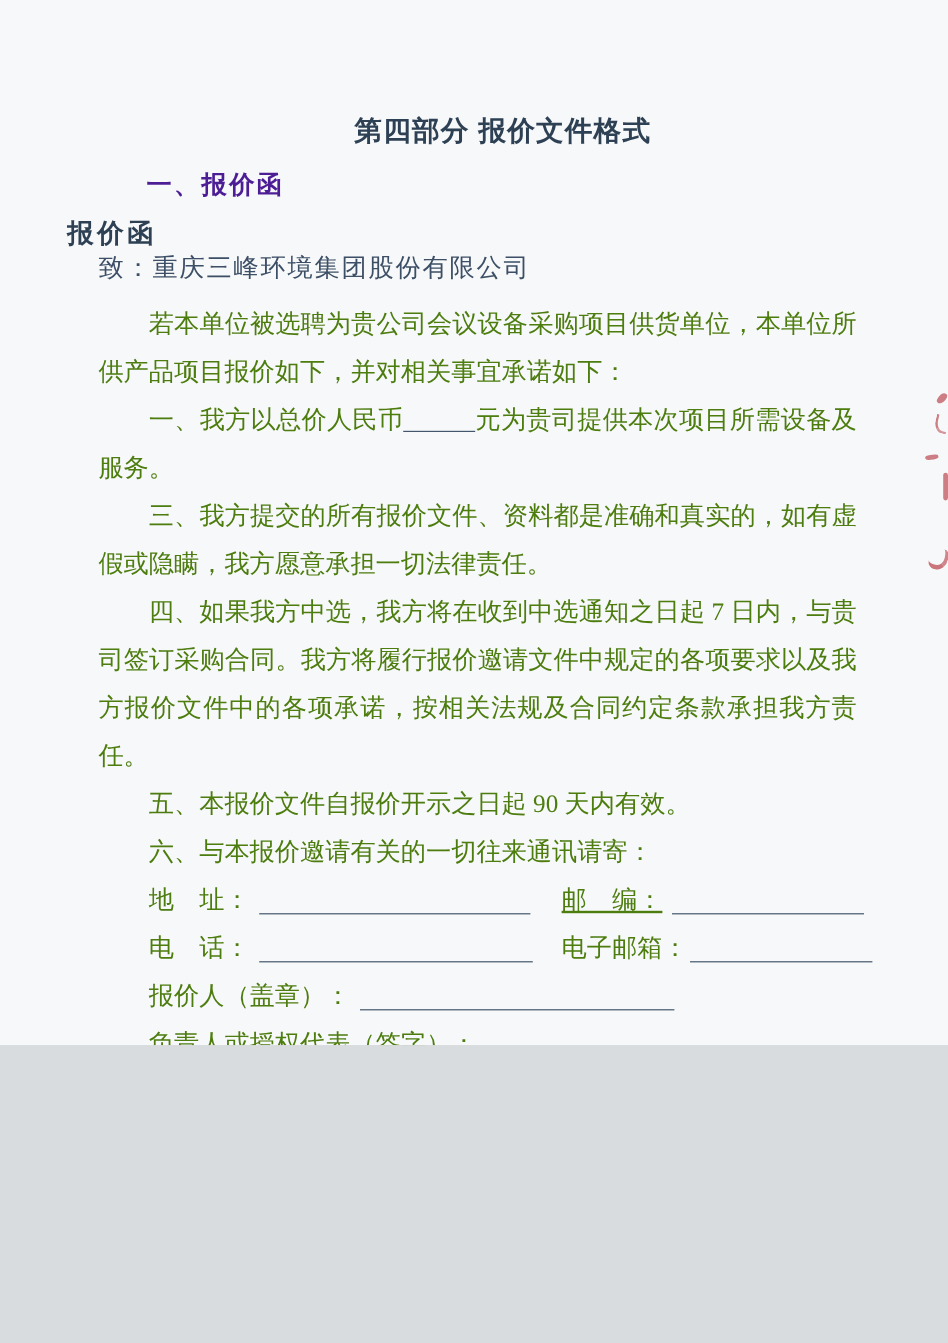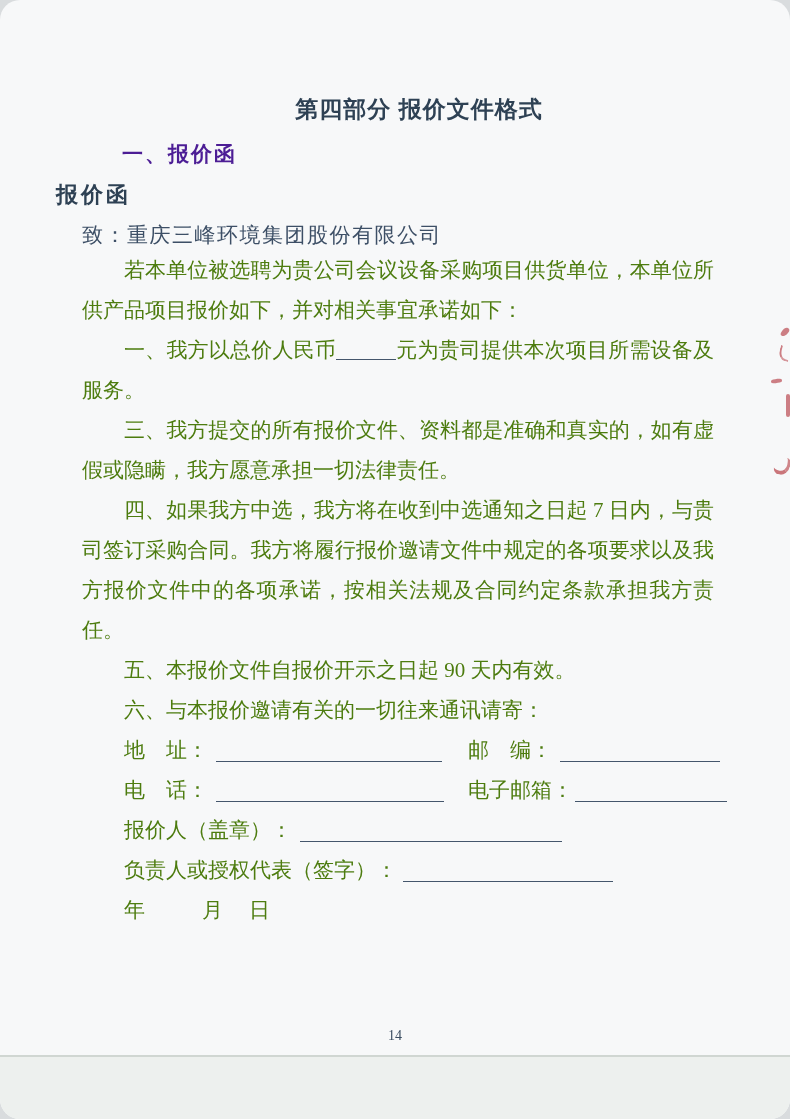--- a/index.html
+++ b/index.html
@@ -1,25 +1,24 @@
 <!DOCTYPE html>
 <html><head>
 <meta charset="utf-8">
 <style>
   html, body { margin: 0; padding: 0; background: #d9dcde; }
   .page {
     position: relative;
     width: 790px;
-    height: 1119px;
+    height: 871px;
     margin: 0 auto;
     background: #f7f8f9;
     overflow: hidden;
     font-family: "Liberation Serif", serif;
     color: #3d4f66;
-    border-radius: 20px;
   }
   
   .doc-title {
     position: absolute;
     top: 94px; left: 0; width: 100%;
     padding-left: 48px; box-sizing: border-box;
     text-align: center;
     font-family: "Liberation Sans", sans-serif;
     font-weight: 700;
     font-size: 23px;
@@ -40,21 +39,21 @@
     top: 180px; left: 0; width: 100%;
     padding-left: 56px; box-sizing: border-box;
     font-family: "Liberation Sans", sans-serif;
     font-weight: 700;
     font-size: 22px;
     letter-spacing: 3px;
     color: #2e4154;
   }
   .salutation {
     position: absolute;
-    top: 221px; left: 82px;
+    top: 209px; left: 82px;
     font-size: 21px;
     letter-spacing: 1.5px;
     color: #3d4f66;
   }
   
   .body-flow {
     position: absolute;
     top: 250px; left: 82px;
     width: 632px;
     font-size: 21px;
@@ -78,21 +77,21 @@
     border-bottom: 1.5px solid #44566c;
     vertical-align: -5px;
   }
   .u-address { width: 226px; margin-left: 8px; }
   .u-postcode { width: 160px; margin-left: 8px; }
   .u-phone { width: 228px; margin-left: 8px; }
   .u-email { width: 152px; margin-left: 2px; }
   .u-contact { width: 185px; margin-left: 8px; }
   .u-bidder { width: 262px; margin-left: 8px; }
   .u-rep { width: 210px; margin-left: 6px; }
-  .col2-postcode { margin-left: 26px; }
+  .col2-postcode { margin-left: 26px; text-decoration: underline; }
   .col2-email { margin-left: 24px; }
   .date-month { margin-left: 57px; }
   .date-day { margin-left: 26px; }
   
   .page-number {
     position: absolute;
     top: 1028px; left: 0; width: 100%;
     text-align: center;
     font-size: 14px;
     color: #3a4c60;

